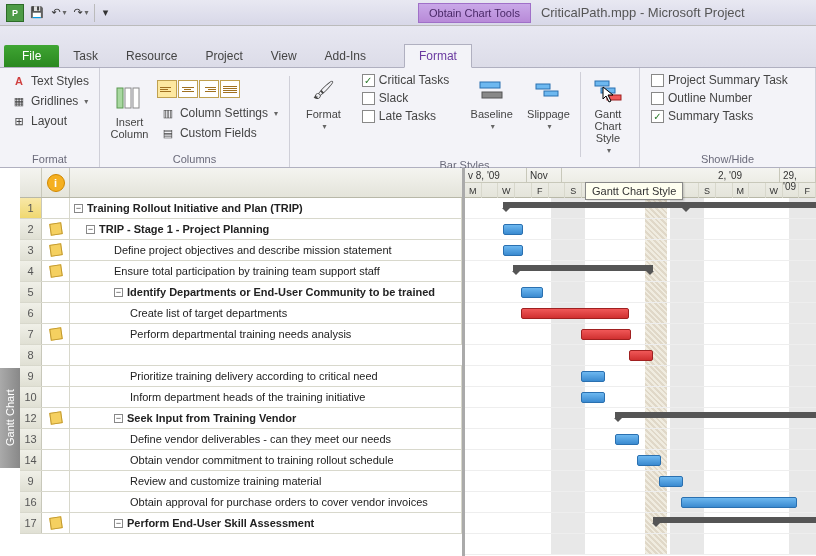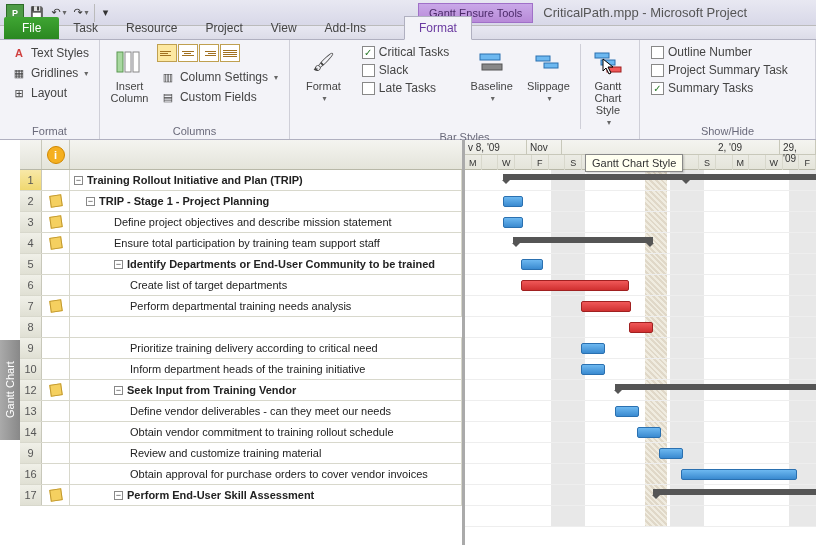--- a/index.html
+++ b/index.html
@@ -7,21 +7,21 @@
 
 
 .titlebar { height: 26px; background: linear-gradient(#e8e8f2,#d8d8e8); display: flex; align-items: center; border-bottom: 1px solid #bbb; }
 .qat { display: flex; align-items: center; gap: 4px; padding: 0 6px; }
 .qat-icon { width: 18px; height: 18px; display:flex;align-items:center;justify-content:center; font-size:11px; color:#333; }
 .ms-project-icon { width:18px; height:18px; background:#4e9b47; border:1px solid #2d6b28; font-size:9px; color:#fff; display:flex; align-items:center; justify-content:center; font-weight:bold; }
 .context-tab { background: linear-gradient(#c9a8e8,#b88ad8); color:#4a2968; padding: 3px 10px; font-size:11px; margin-left: 300px; border:1px solid #a070c8; }
 .title-text { margin-left: 10px; color:#555; font-size:13px; }
 
 
-.tabrow { height: 14px; display:flex; align-items:flex-end; background: linear-gradient(#e8e8f2,#dcdce8); border-bottom:1px solid #b0b0c0; }
+.tabrow { height: 42px; display:flex; align-items:flex-end; background: linear-gradient(#e8e8f2,#dcdce8); border-bottom:1px solid #b0b0c0; }
 .file-tab { background: linear-gradient(#3fa533,#2a8820); color:#fff; padding: 4px 18px; font-size:12px; margin-left:4px; border-radius:2px 2px 0 0;}
 .tab { padding: 4px 14px; color:#444; font-size:12px; cursor:pointer; }
 .tab.active { background:#f3f3f8; border:1px solid #b0b0c0; border-bottom:1px solid #f3f3f8; margin-bottom:-1px; color:#6a3aa0; }
 
 
 .ribbon { height: 100px; background:#f3f3f8; border-bottom:1px solid #b0b0c0; display:flex; }
 .group { border-right:1px solid #cfcfd8; padding: 4px 8px 0 8px; display:flex; flex-direction:column; position:relative; }
 .group-label { text-align:center; color:#6a6a7a; font-size:11px; padding:2px 0; margin-top:auto; }
 .group-body { display:flex; align-items:flex-start; gap:6px; flex:1; }
 .vstack { display:flex; flex-direction:column; gap:2px; }
@@ -78,21 +78,21 @@
 <body>
 
 <div class="titlebar">
   <div class="qat">
     <div class="ms-project-icon">P</div>
     <div class="qat-icon">💾</div>
     <div class="qat-icon dropdown-arrow">↶</div>
     <div class="qat-icon dropdown-arrow">↷</div>
     <div class="qat-icon" style="border-left:1px solid #bbb;padding-left:4px;">▾</div>
   </div>
-  <div class="context-tab">Gantt Ensure Tools</div>
+  <div class="context-tab">Obtain Chart Tools</div>
   <div class="title-text">CriticalPath.mpp  -  Microsoft Project</div>
 </div>
 
 <div class="tabrow">
   <div class="file-tab">File</div>
   <div class="tab">Task</div>
   <div class="tab">Resource</div>
   <div class="tab">Project</div>
   <div class="tab">View</div>
   <div class="tab">Add-Ins</div>
@@ -115,21 +115,21 @@
           </div>
         <div class="rbtn">
             <span class="ricon">⊞</span>
             <span>Layout</span>
           </div>
       </div>
     </div>
     <div class="group-label">Format</div>
   </div>
 
-  <div class="group" style="width:190px;">
+  <div class="group" style="width:190px;margin-top:8px;">
     <div class="group-body">
       <div class="big-btn">
         <div class="big-icon">
           <svg width="28" height="28">
               <rect x="2" y="4" width="6" height="20" fill="#a8d8a0" stroke="#5a9850"></rect>
               <rect x="10" y="4" width="6" height="20" fill="#fff" stroke="#888"></rect>
               <rect x="18" y="4" width="6" height="20" fill="#fff" stroke="#888"></rect>
             </svg>
         </div>
         <span>Insert Column</span>
@@ -224,25 +224,25 @@
       </div>
     </div>
     <div class="group-label">Bar Styles</div>
   </div>
 
   <div class="group" style="flex:1;">
     <div class="group-body">
       <div class="vstack">
         <div class="rbtn">
             <span class="chk"></span>
+            <span>Project Summary Task</span>
+          </div>
+        <div class="rbtn">
+            <span class="chk"></span>
             <span>Outline Number</span>
-          </div>
-        <div class="rbtn">
-            <span class="chk"></span>
-            <span>Project Summary Task</span>
           </div>
         <div class="rbtn">
             <span class="chk">✓</span>
             <span>Summary Tasks</span>
           </div>
       </div>
     </div>
     <div class="group-label">Show/Hide</div>
   </div>
 </div>

